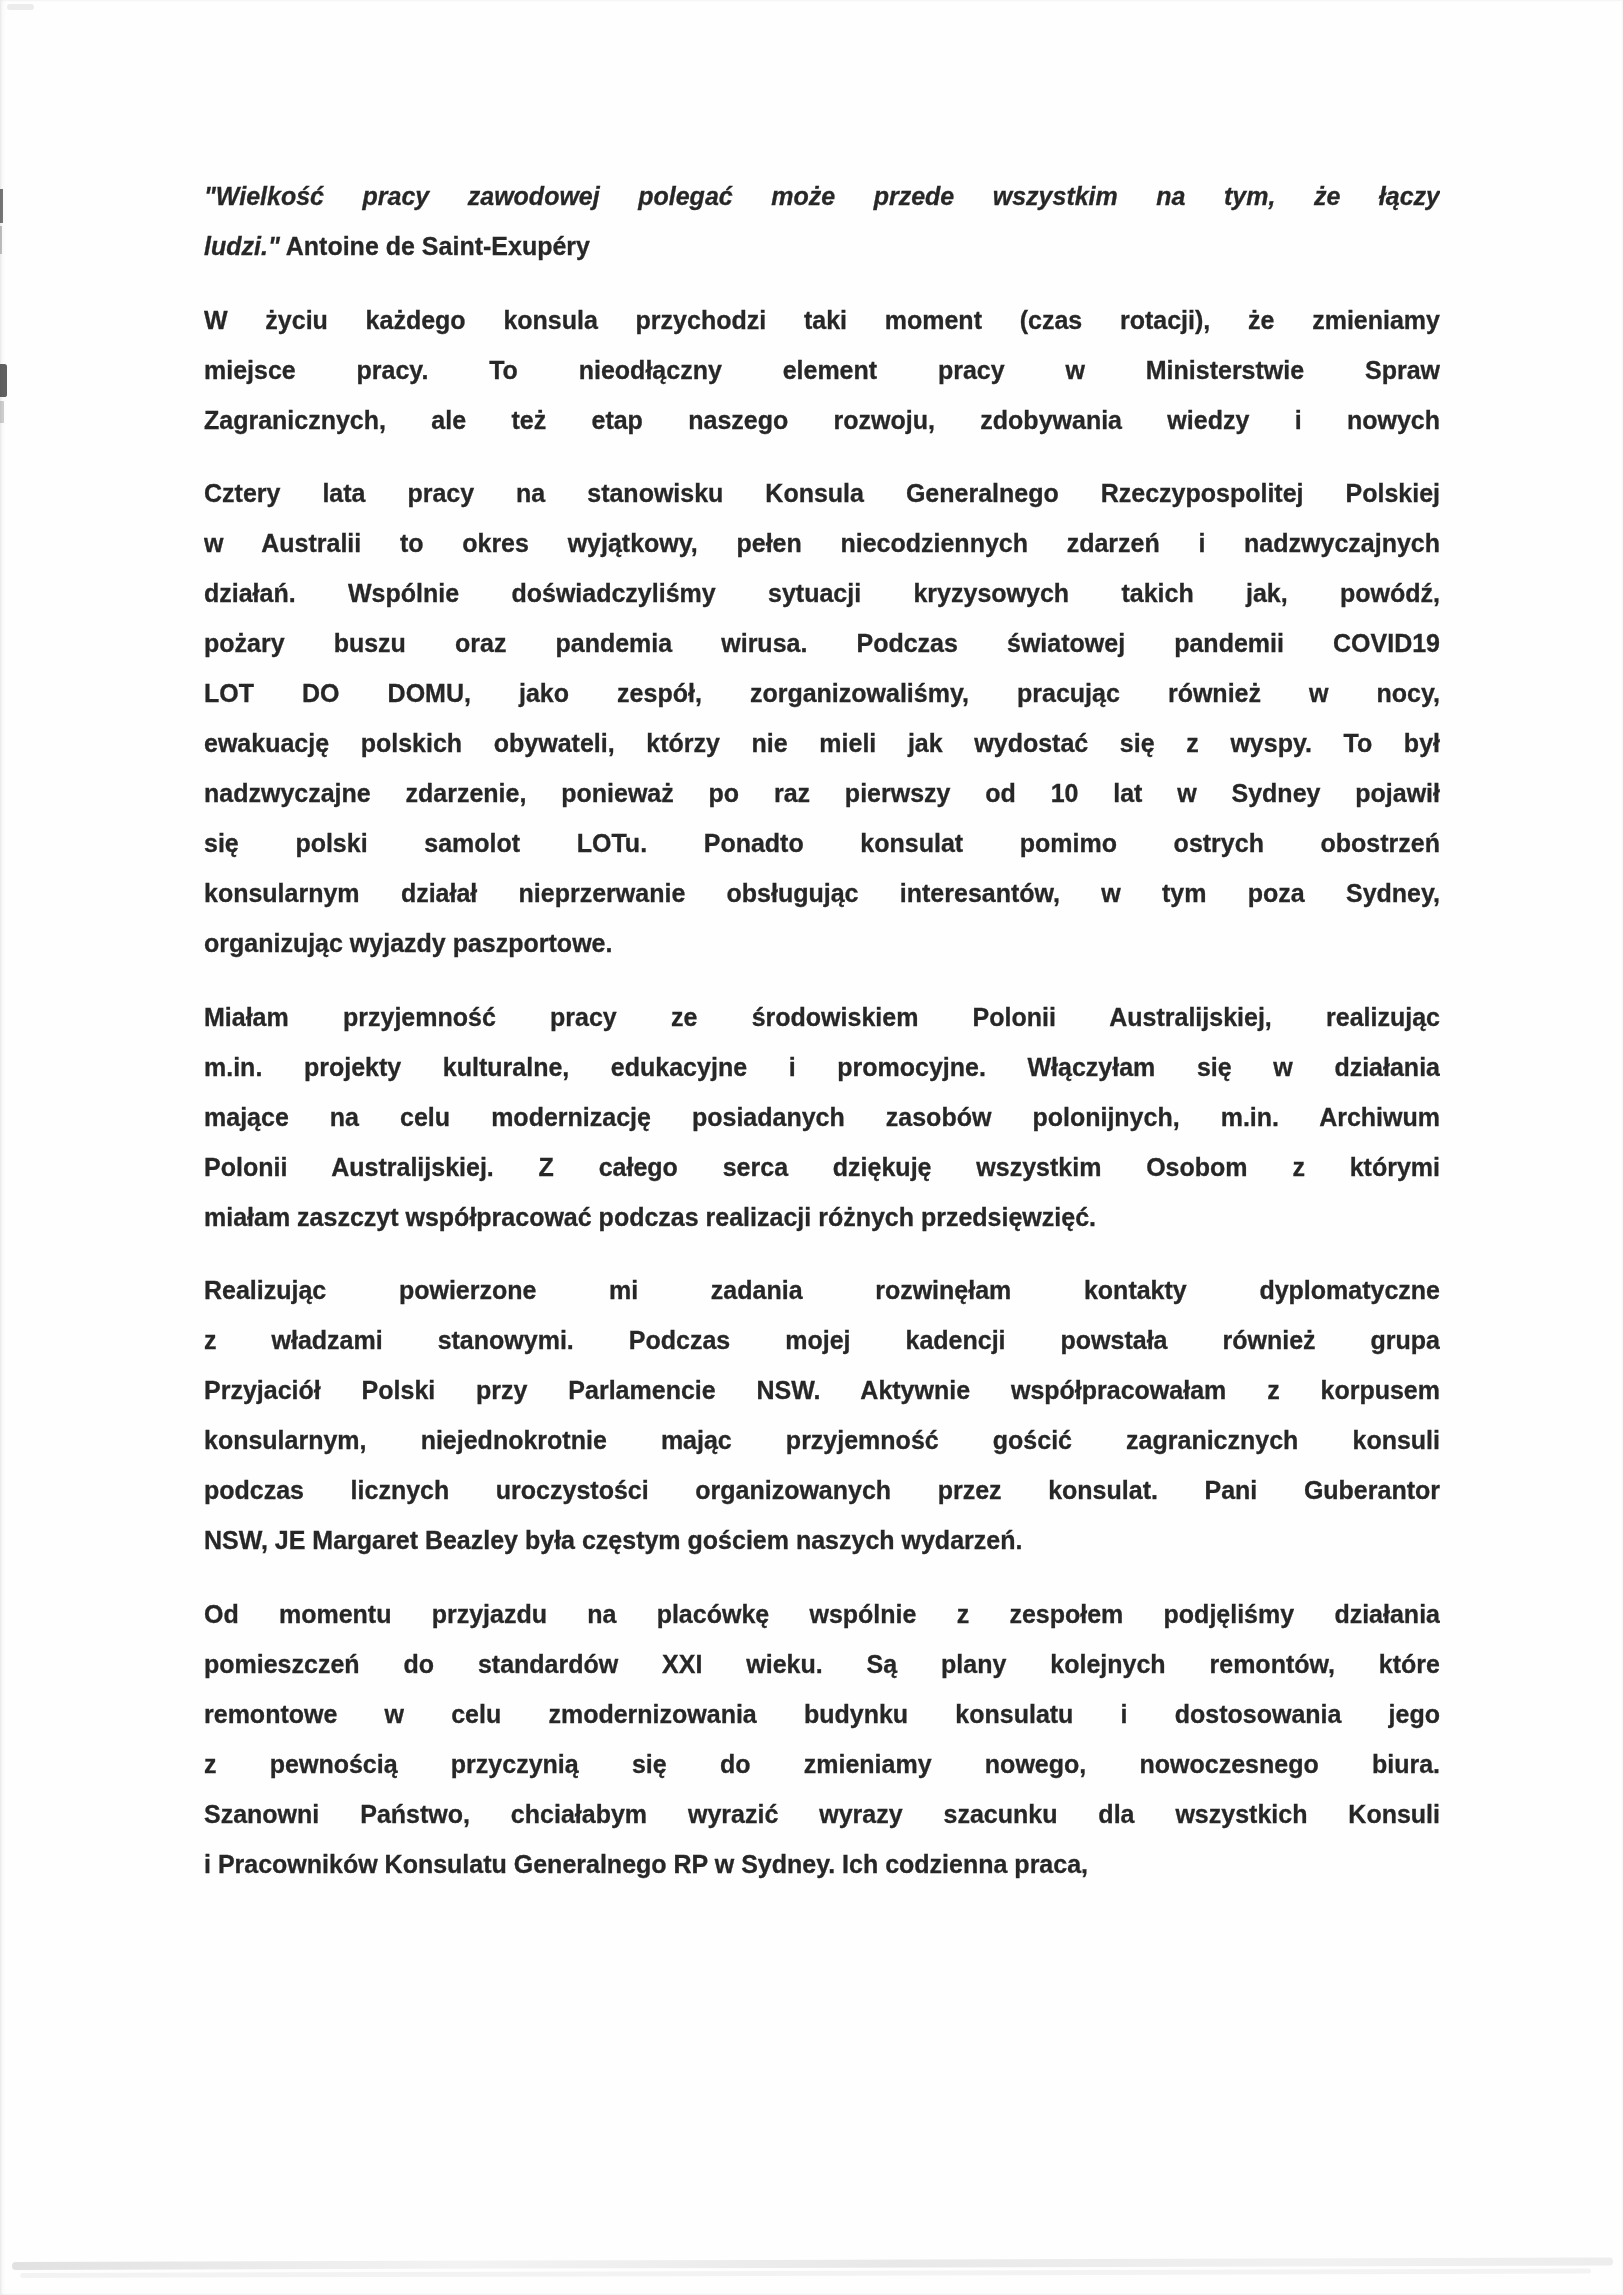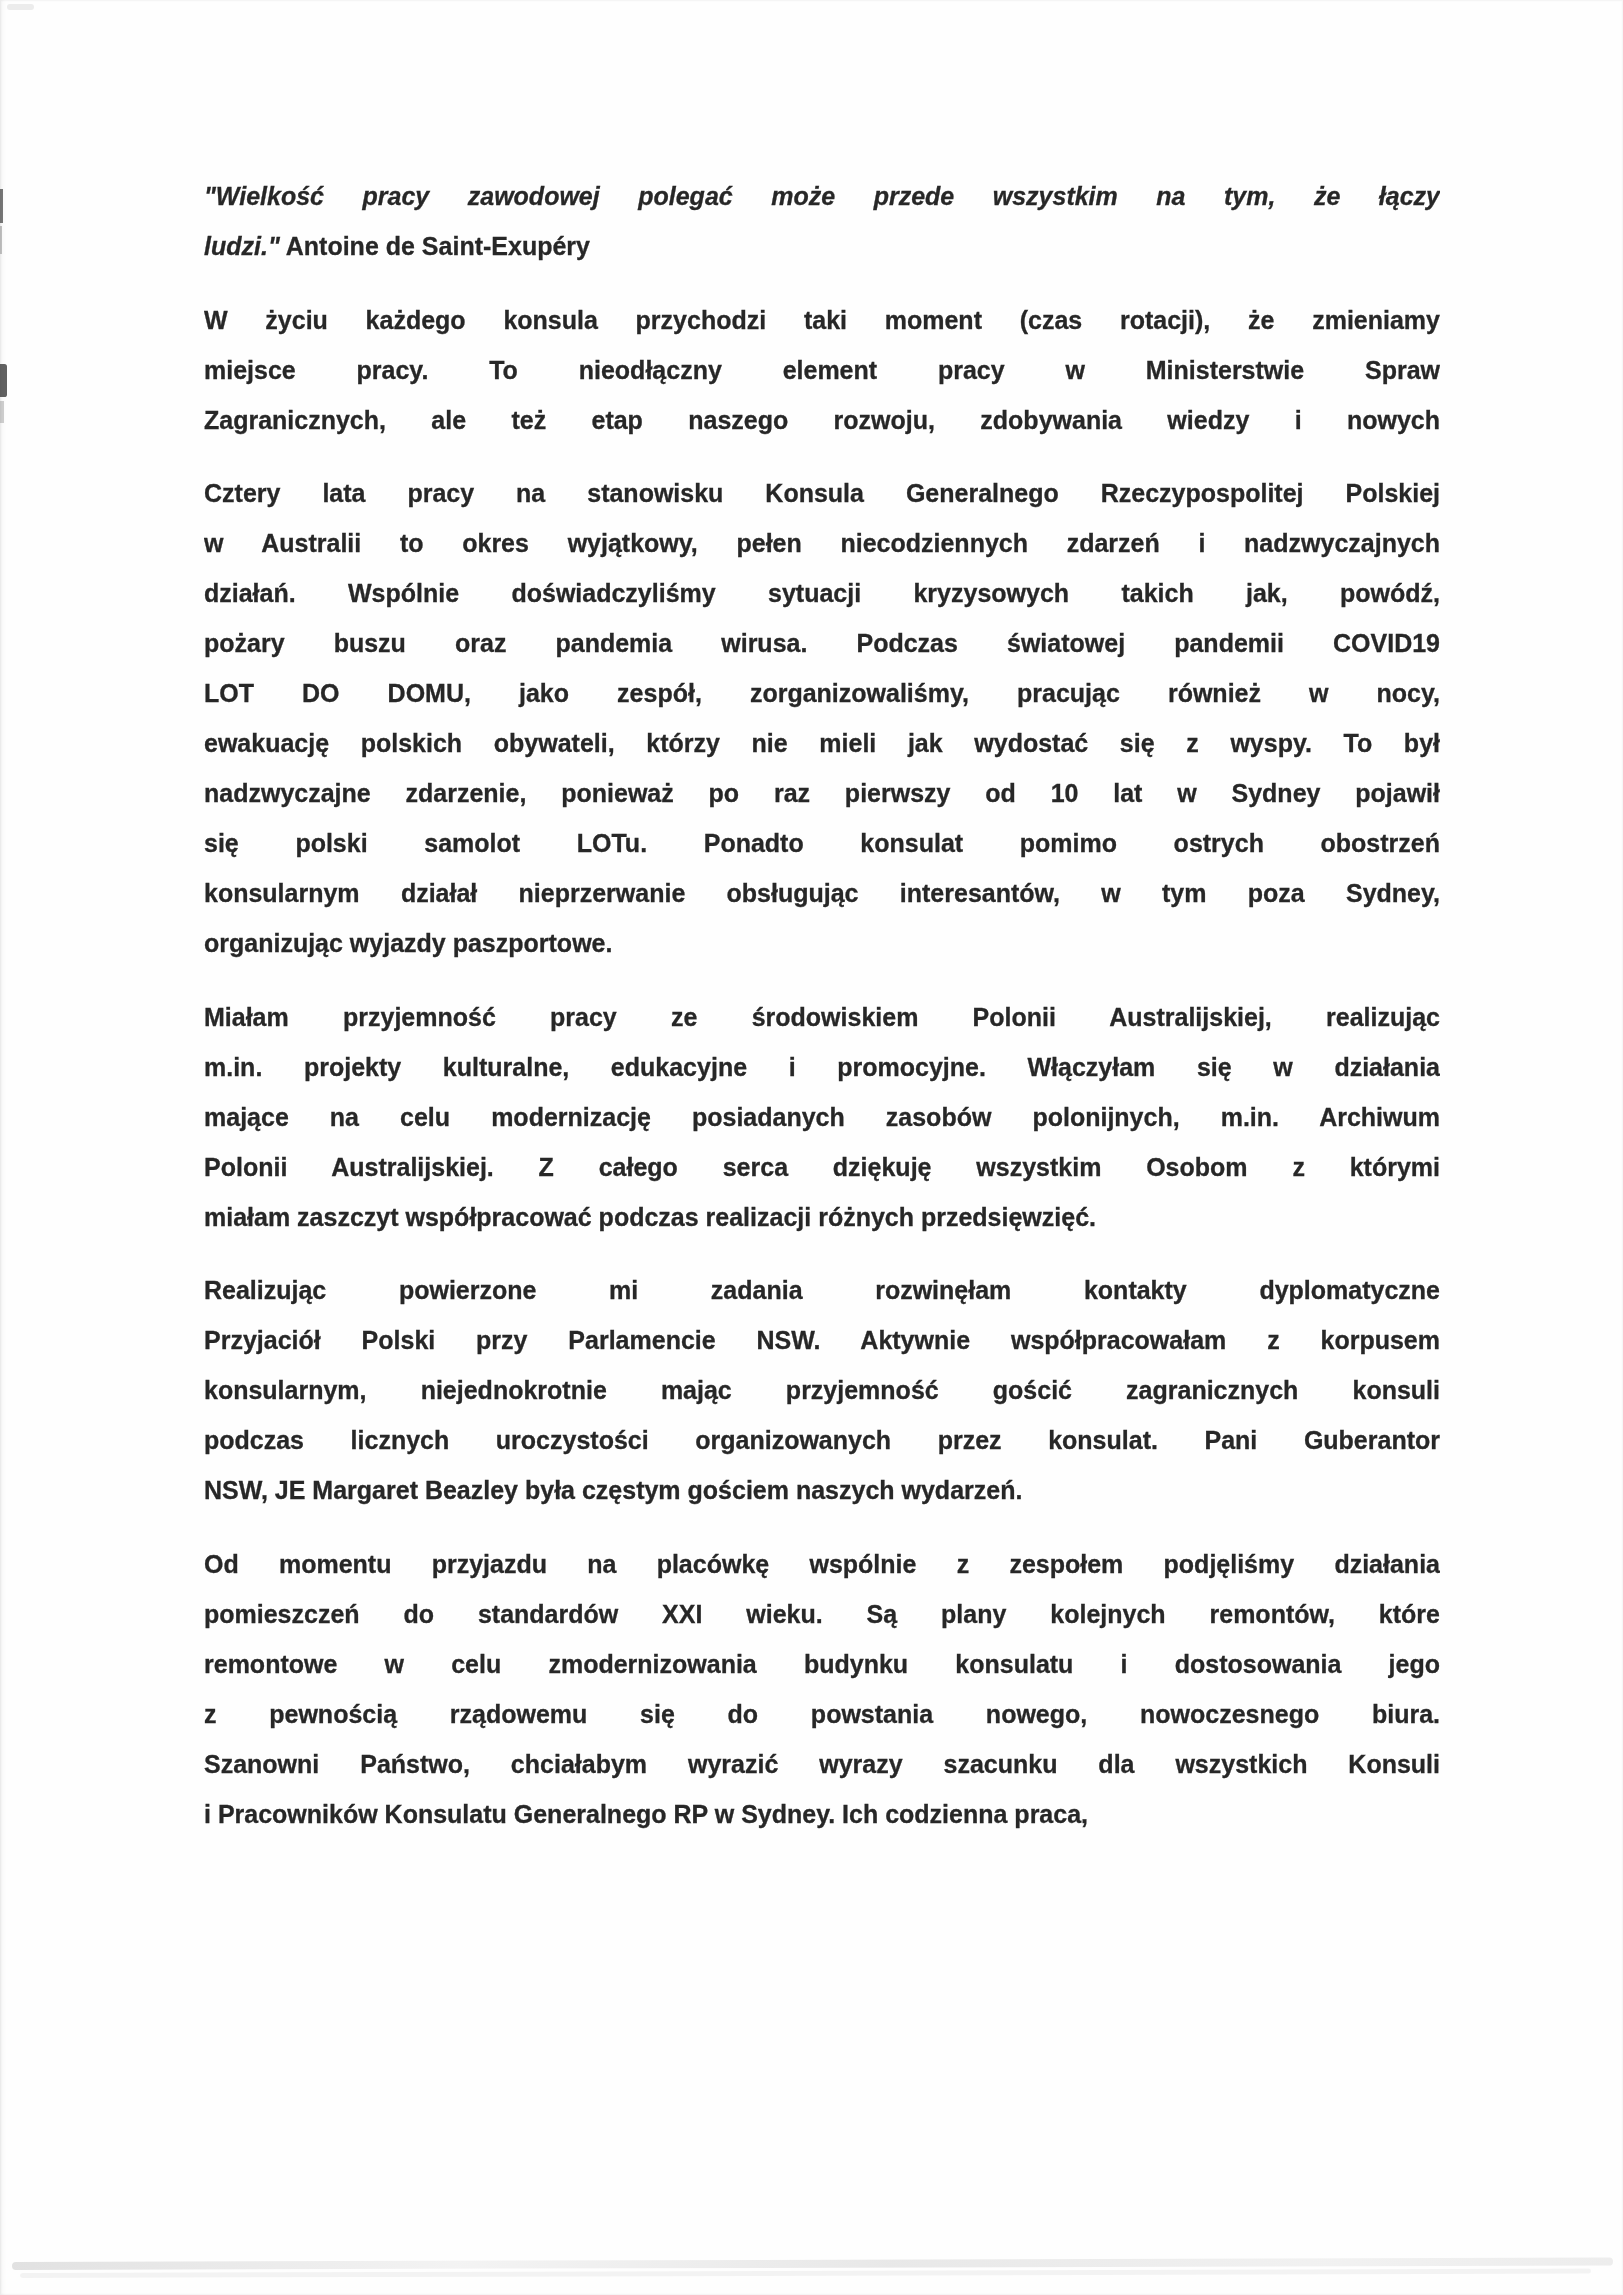--- a/index.html
+++ b/index.html
@@ -96,30 +96,31 @@
       </div>
       <div class="para">
         <div class="line"><span class="run-normal">Miałam przyjemność pracy ze środowiskiem Polonii Australijskiej, realizując</span></div>
         <div class="line"><span class="run-normal">m.in. projekty kulturalne, edukacyjne i promocyjne. Włączyłam się w działania</span></div>
         <div class="line"><span class="run-normal">mające na celu modernizację posiadanych zasobów polonijnych, m.in. Archiwum</span></div>
         <div class="line"><span class="run-normal">Polonii Australijskiej. Z całego serca dziękuję wszystkim Osobom z którymi</span></div>
         <div class="line last"><span class="run-normal">miałam zaszczyt współpracować podczas realizacji różnych przedsięwzięć.</span></div>
       </div>
       <div class="para">
         <div class="line"><span class="run-normal">Realizując powierzone mi zadania rozwinęłam kontakty dyplomatyczne</span></div>
+        <div class="line"><span class="run-normal">z władzami stanowymi. Podczas mojej kadencji powstała również grupa</span></div>
         <div class="line"><span class="run-normal">Przyjaciół Polski przy Parlamencie NSW. Aktywnie współpracowałam z korpusem</span></div>
         <div class="line"><span class="run-normal">konsularnym, niejednokrotnie mając przyjemność gościć zagranicznych konsuli</span></div>
         <div class="line"><span class="run-normal">podczas licznych uroczystości organizowanych przez konsulat. Pani Guberantor</span></div>
         <div class="line last"><span class="run-normal">NSW, JE Margaret Beazley była częstym gościem naszych wydarzeń.</span></div>
       </div>
       <div class="para">
         <div class="line"><span class="run-normal">Od momentu przyjazdu na placówkę wspólnie z zespołem podjęliśmy działania</span></div>
         <div class="line"><span class="run-normal">pomieszczeń do standardów XXI wieku. Są plany kolejnych remontów, które</span></div>
         <div class="line"><span class="run-normal">remontowe w celu zmodernizowania budynku konsulatu i dostosowania jego</span></div>
-        <div class="line"><span class="run-normal">z pewnością rządowemu się do powstania nowego, nowoczesnego biura.</span></div>
+        <div class="line"><span class="run-normal">z pewnością przyczynią się do zmieniamy nowego, nowoczesnego biura.</span></div>
         <div class="line"><span class="run-normal">Szanowni Państwo, chciałabym wyrazić wyrazy szacunku dla wszystkich Konsuli</span></div>
         <div class="line last"><span class="run-normal">i Pracowników Konsulatu Generalnego RP w Sydney. Ich codzienna praca,</span></div>
       </div>
     </div>
 
   <div class="artifact bottom-streak"></div>
   <div class="artifact bottom-streak-echo"></div>
 </div>
 
 

